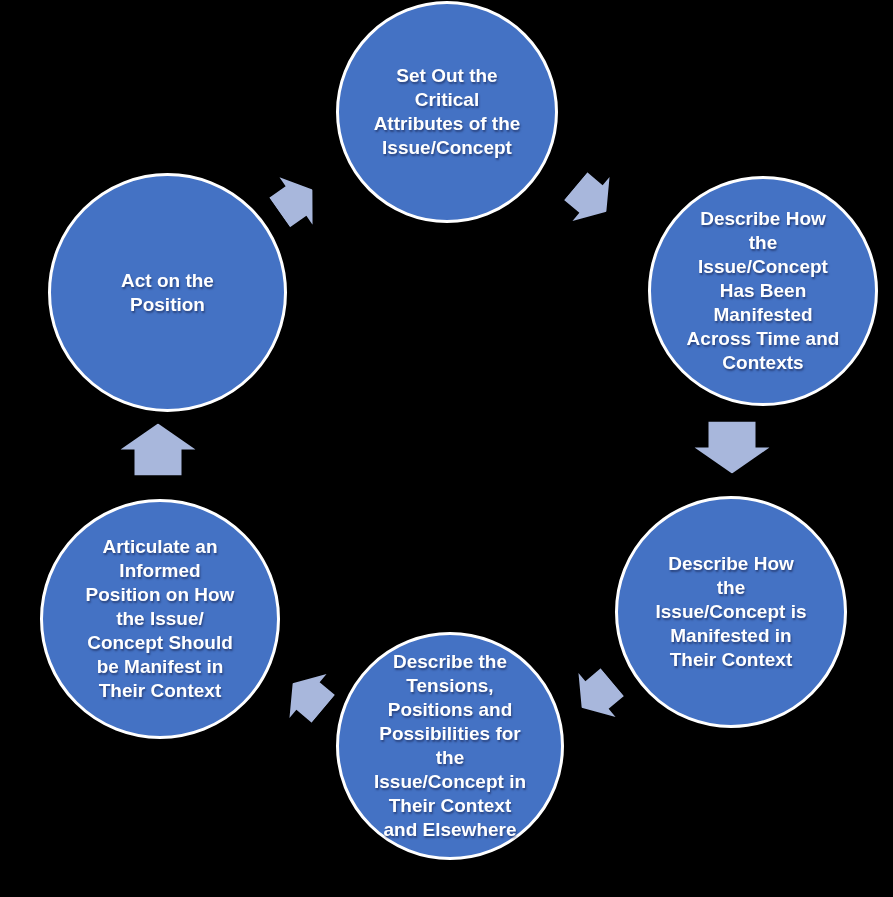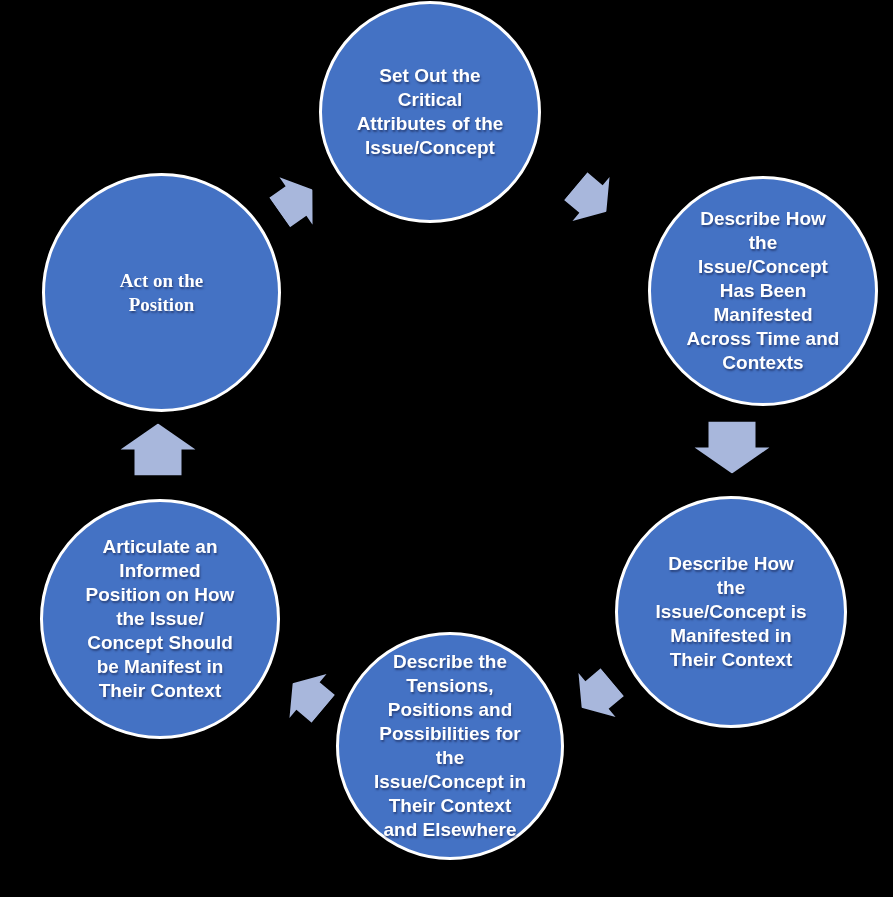--- a/index.html
+++ b/index.html
@@ -25,26 +25,26 @@
     font-weight:bold;
     font-size:19px;
     line-height:24px;
     white-space:pre-line;
     text-shadow:1px 2px 2px rgba(20,30,70,.55);
   }
   .arrow{position:absolute;color:var(--arrow-fill,#A8B7DC);}
   .arrow svg{display:block;}
 
   
-  .c-top          {left:319px; top:1px;   width:222px; height:222px;}
+  .c-top          {left:336px; top:1px;   width:222px; height:222px;}
   .c-topright     {left:648px; top:176px; width:230px; height:230px;}
   .c-bottomright  {left:615px; top:496px; width:232px; height:232px;}
   .c-bottom       {left:336px; top:632px; width:228px; height:228px;}
   .c-bottomleft   {left:40px;  top:499px; width:240px; height:240px;align-items:center;}
-  .c-topleft      {left:42px;  top:173px; width:239px; height:239px;font-family:Liberation Serif, serif;}
+  .c-topleft      {left:48px;  top:173px; width:239px; height:239px;}
 
   
   .a1{left:276px; top:172px; transform:rotate(-35deg);}
   .a2{left:571px; top:170px; transform:rotate(40deg);}
   .a3{left:706px; top:410px; transform:rotate(90deg);}
   .a4{left:577px; top:666px; transform:rotate(140deg);}
   .a5{left:288px; top:667px; transform:rotate(-140deg);}
   .a6{left:132px; top:412px; transform:rotate(-90deg);}
 </style>
 </head>

